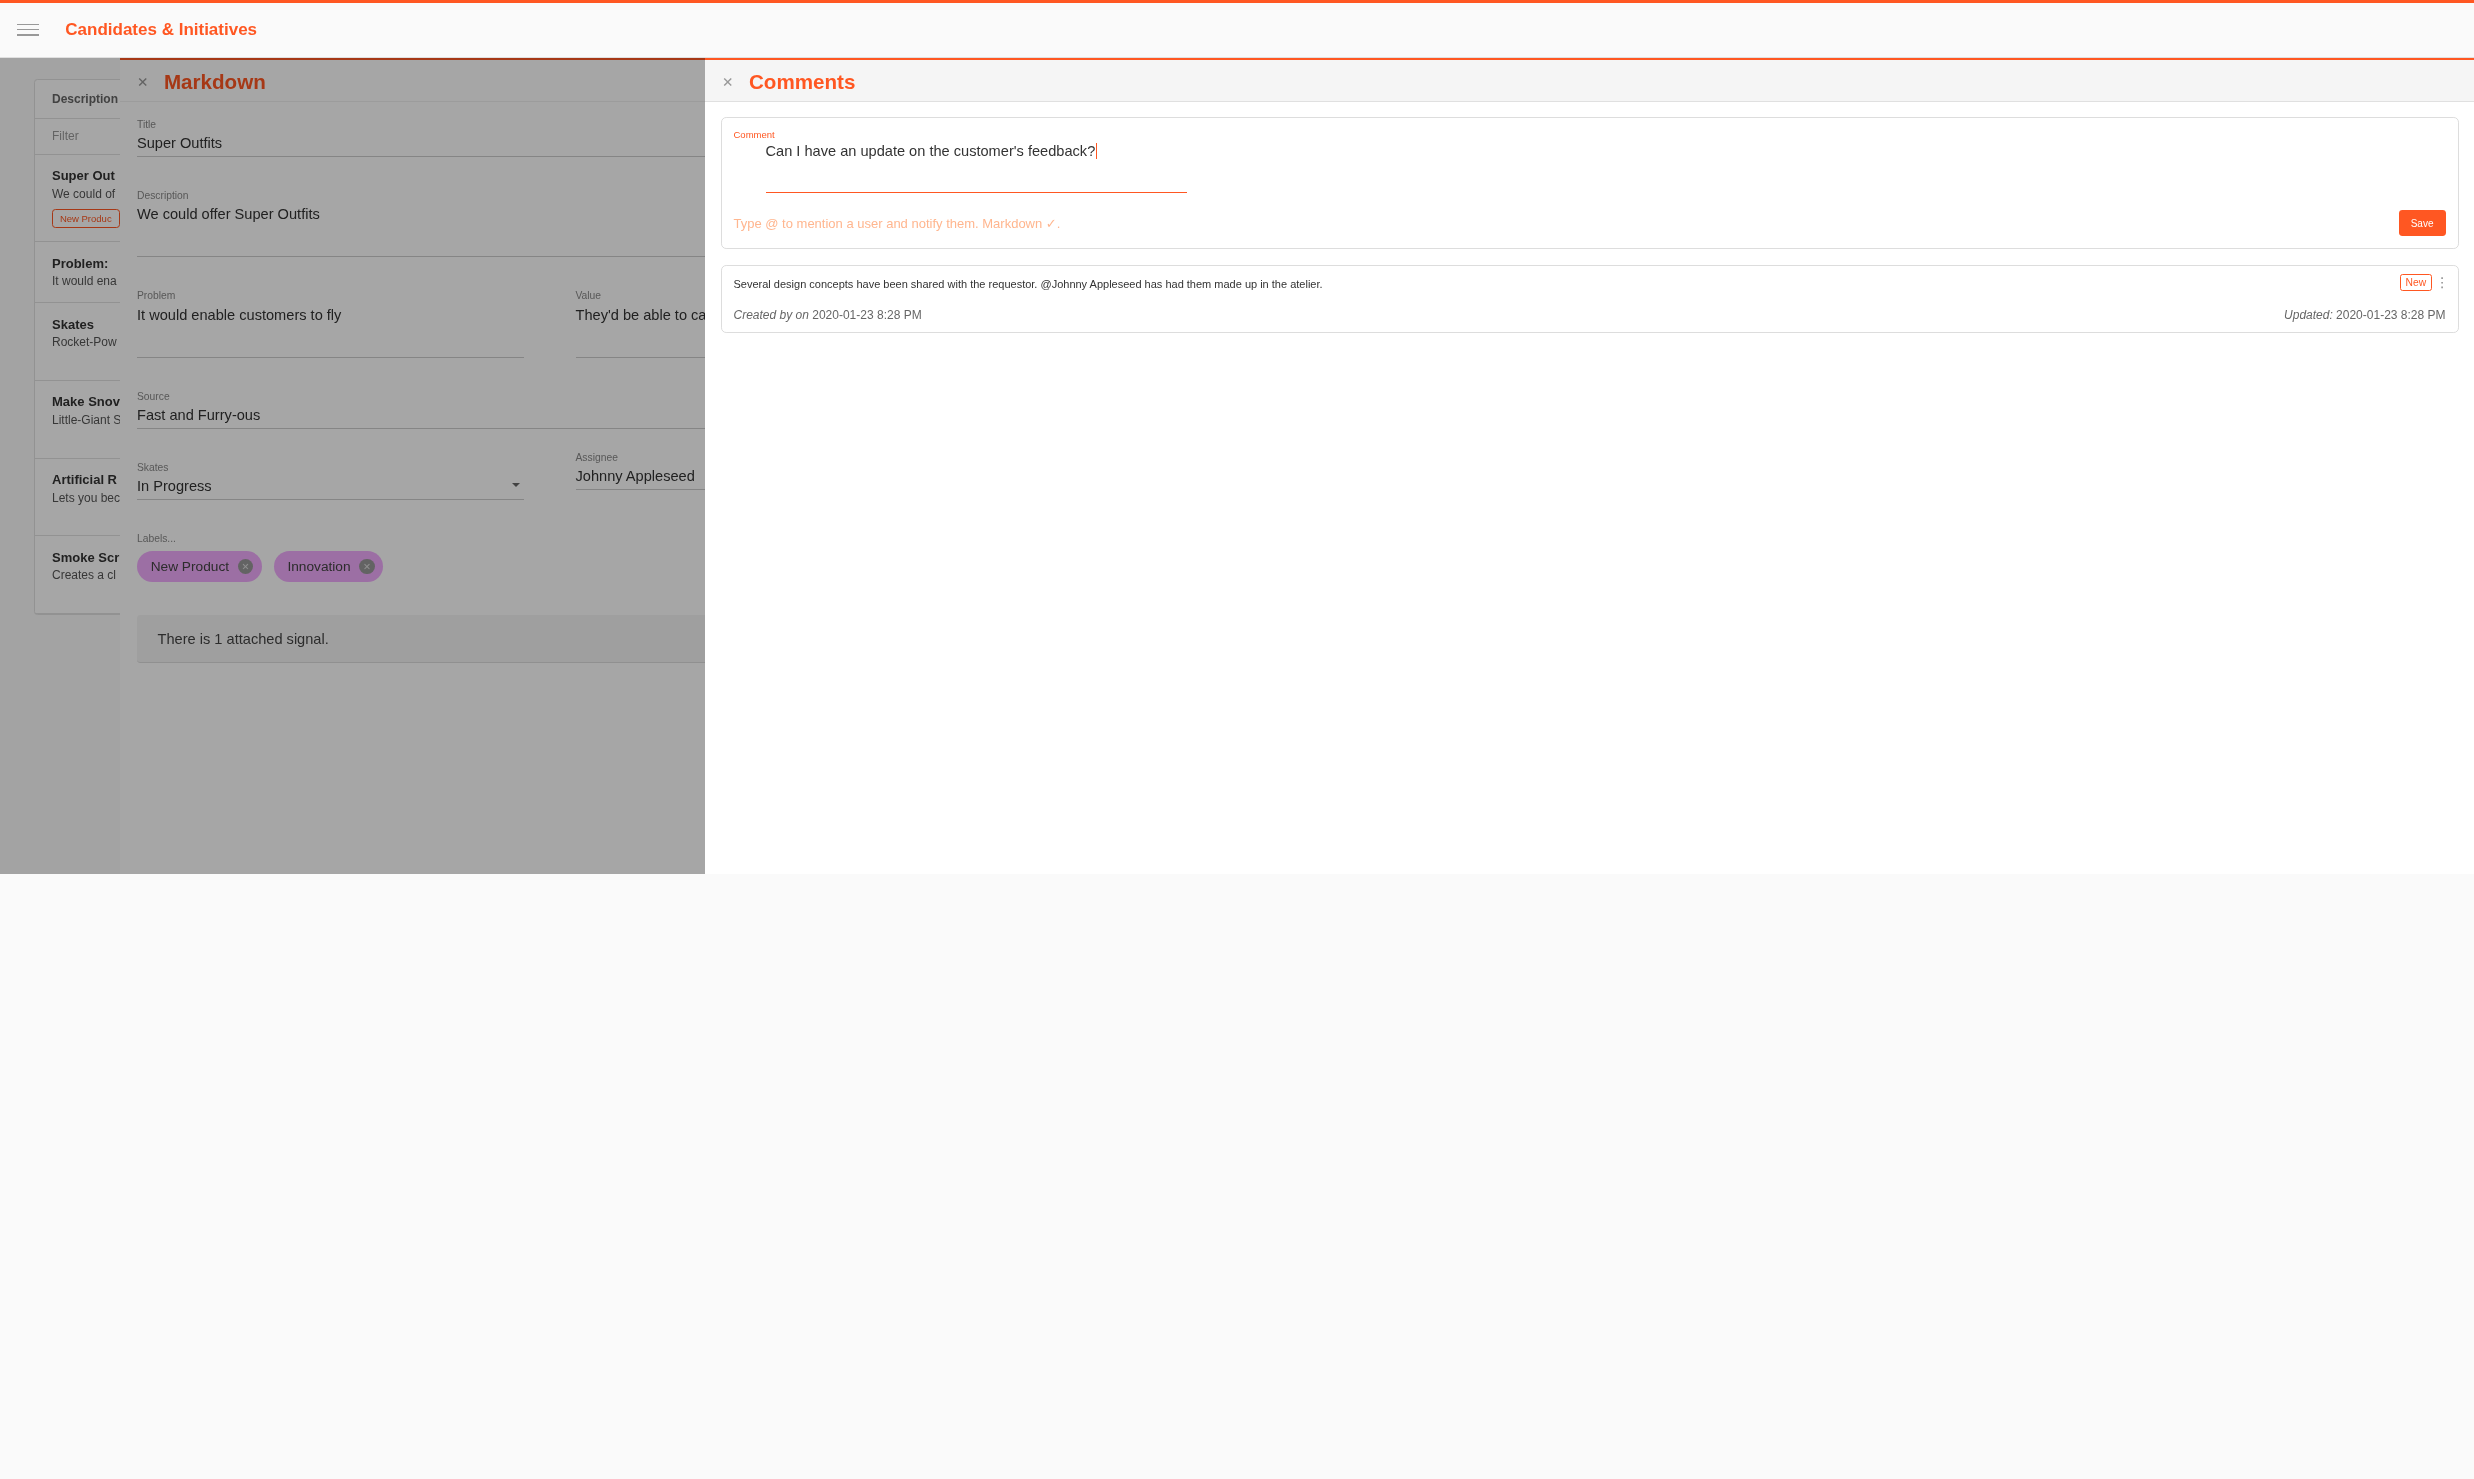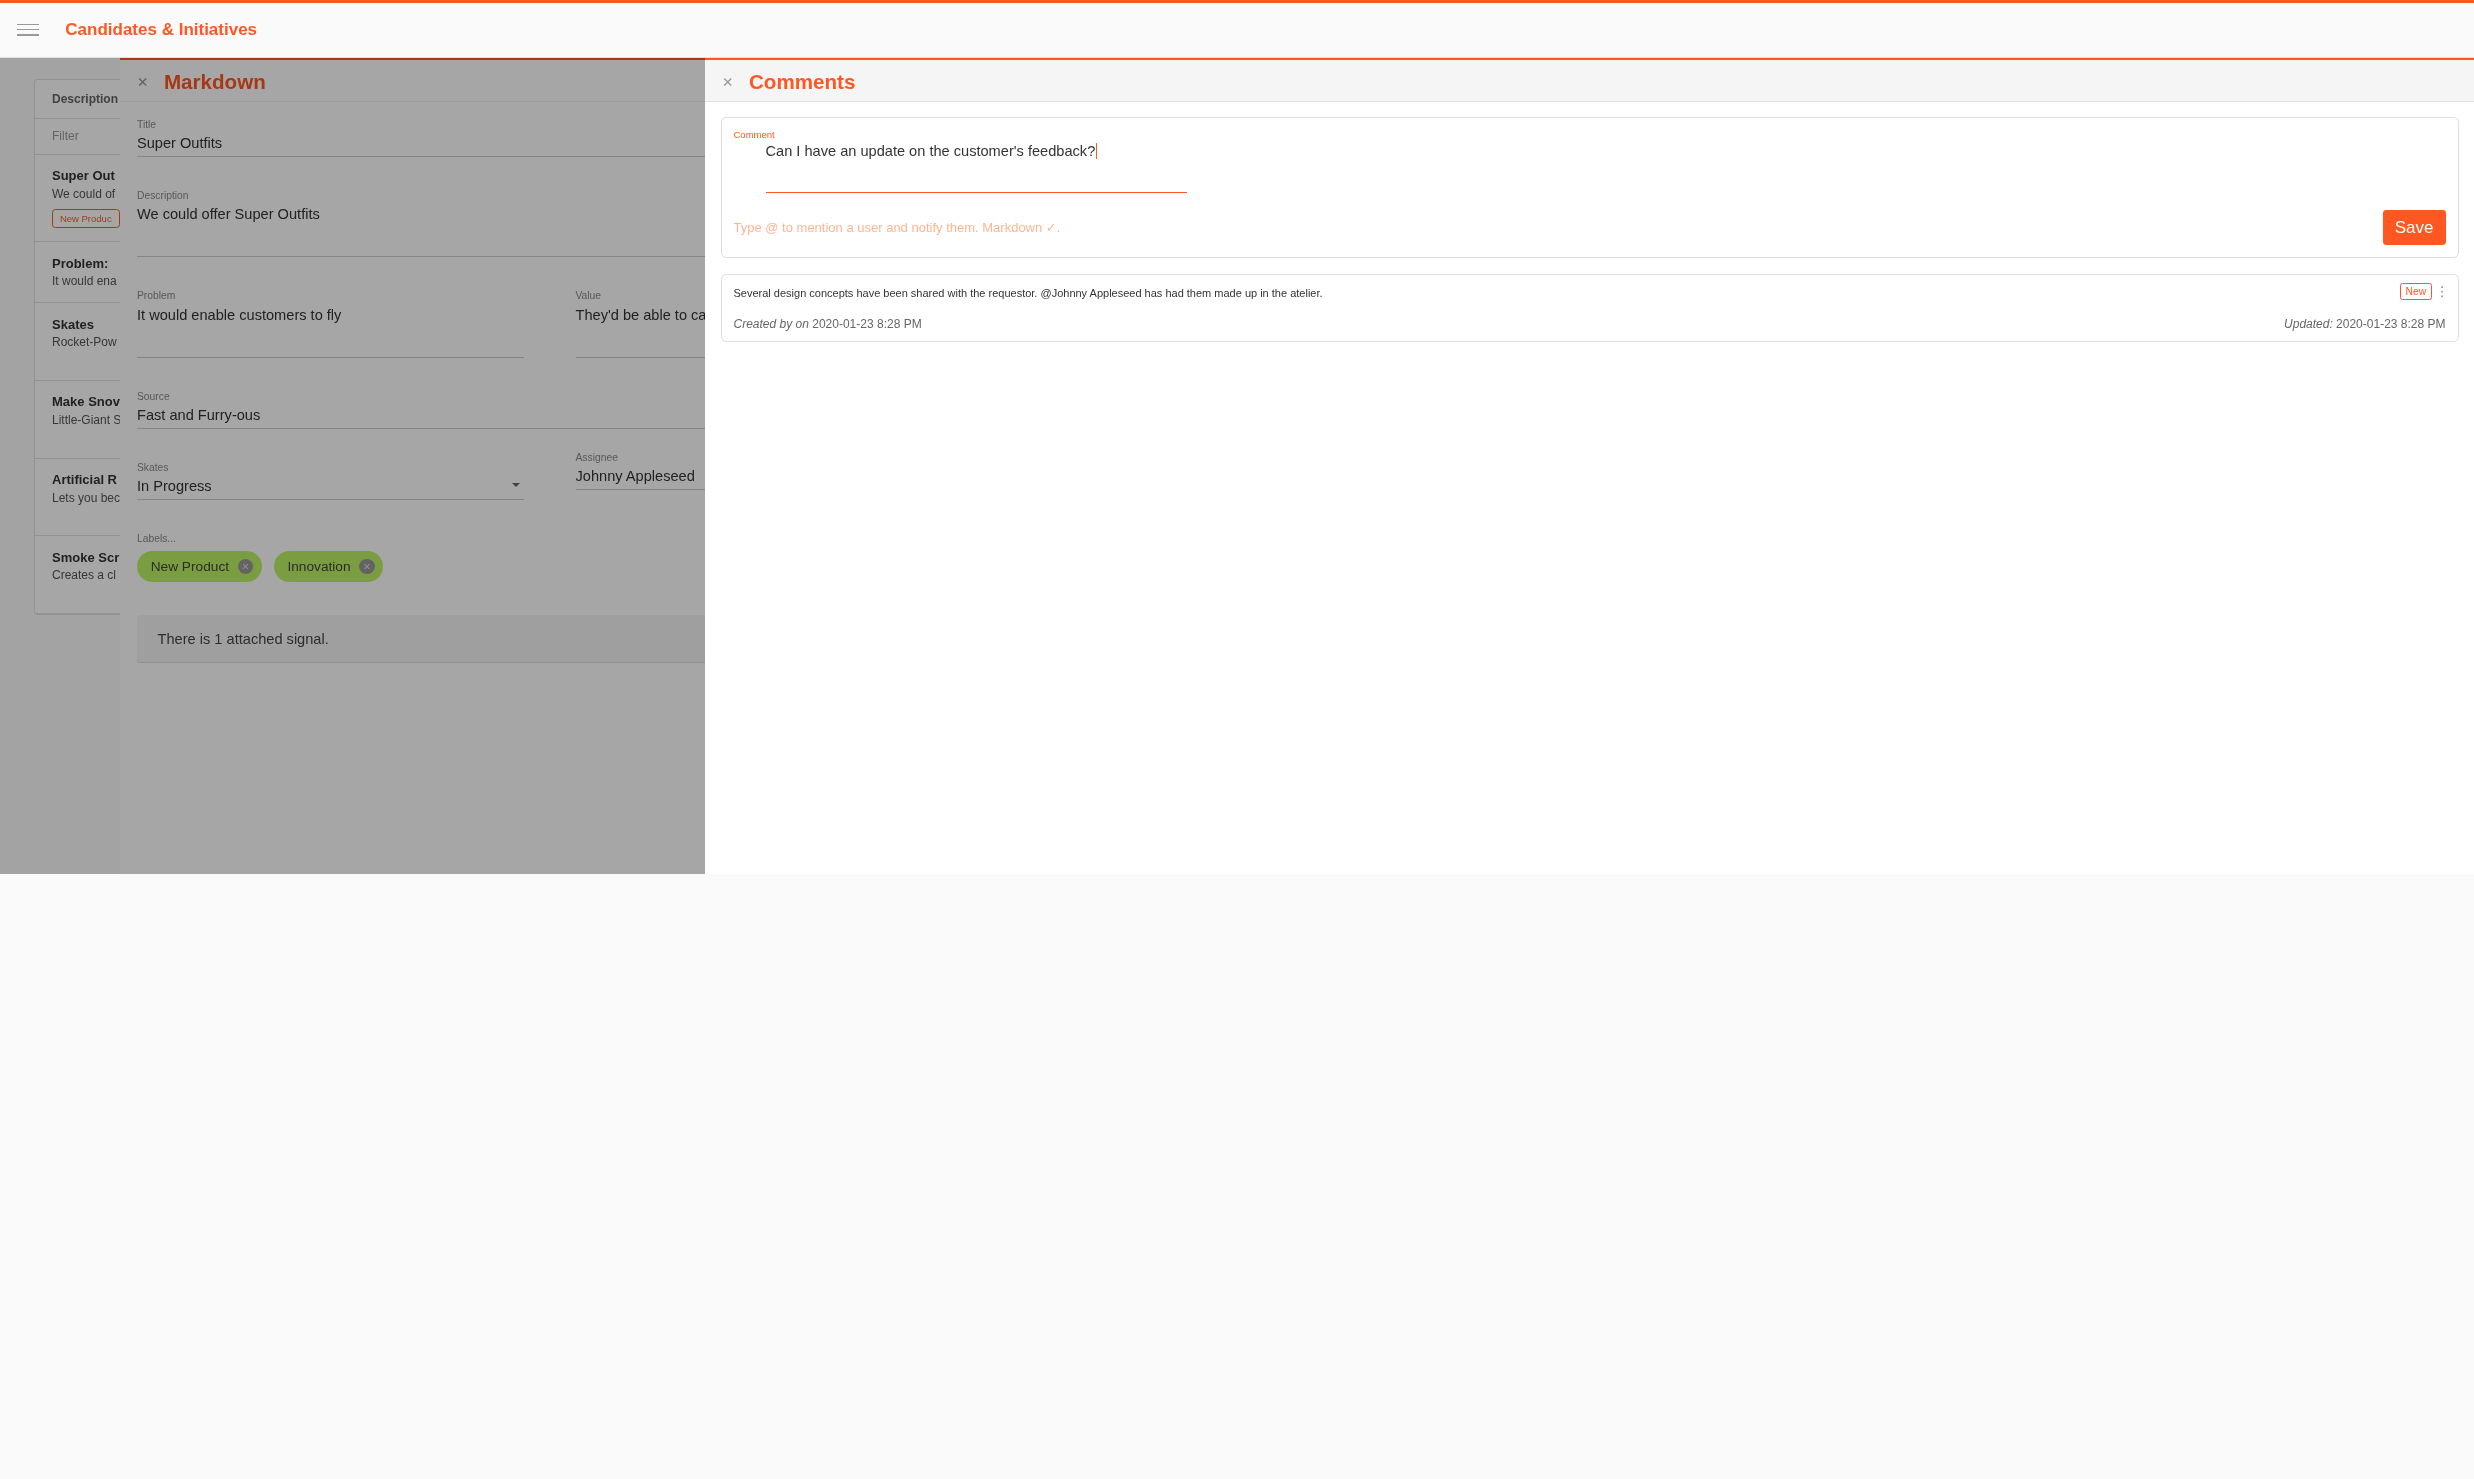--- a/index.html
+++ b/index.html
@@ -212,21 +212,21 @@
     
     .chips-container {
       display: flex;
       gap: 12px;
       margin-top: 6.9px;
     }
     
     .chip {
       display: flex;
       align-items: center;
-      background: #bef264;
+      background: #f0abfc;
       border-radius: 17px;
       padding: 7.7px 8.6px 7.7px 13.7px;
       font-size: 13.7px;
       color: #444;
       gap: 8.6px;
     }
     
     .chip-remove {
       width: 15.5px;
       height: 15.5px;
@@ -327,21 +327,21 @@
       font-size: 13px;
       color: #ffb68f;
     }
     
     .save-btn {
       background: #ff5722;
       color: #fff;
       border: none;
       padding: 7.7px 12px;
       border-radius: 3.4px;
-      font-size: 17px;
+      font-size: 10px;
       cursor: pointer;
     }
     
     .comment-item {
       border: 0.9px solid #ddd;
       border-radius: 5.2px;
       padding: 10.3px 12px;
       position: relative;
     }
     

